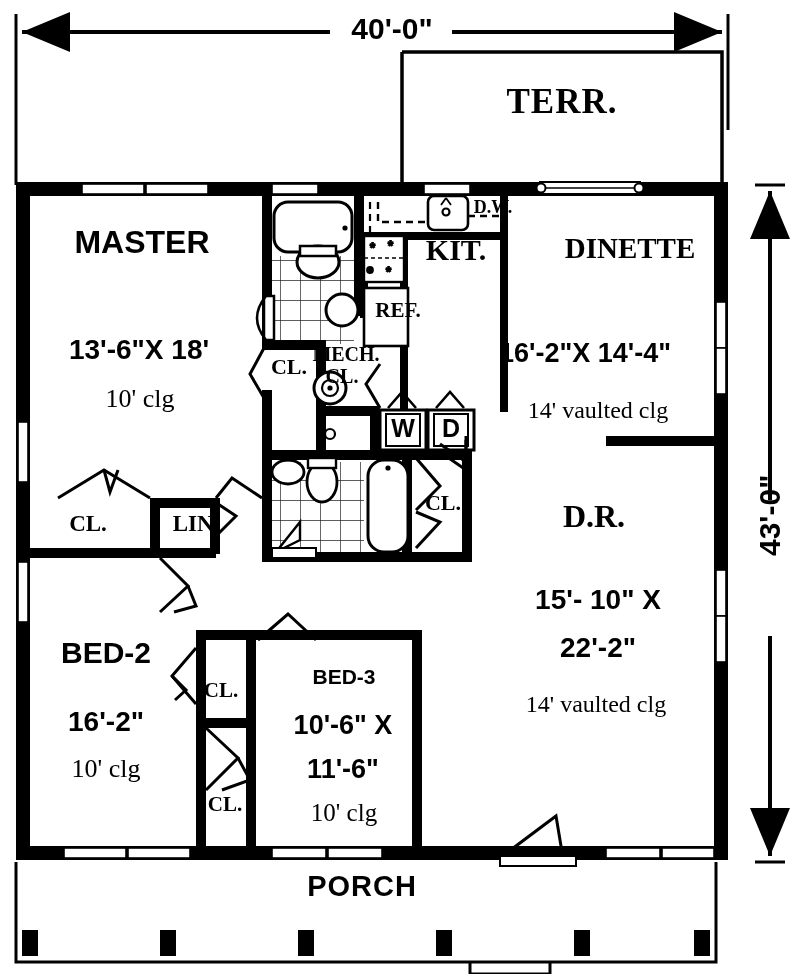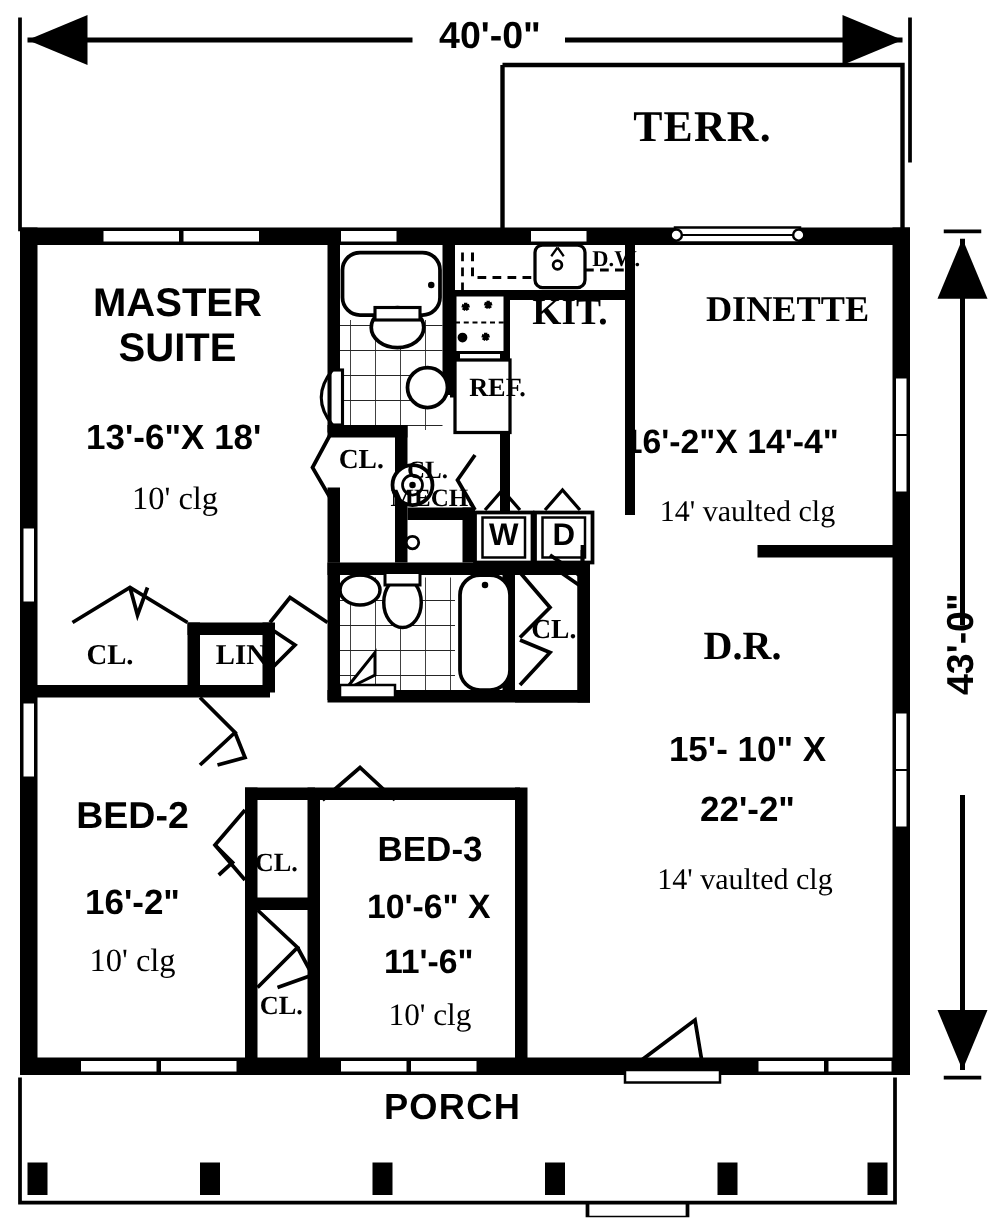--- a/index.html
+++ b/index.html
@@ -254,53 +254,52 @@
 
   </svg>
 
   <div class="lbl dimtxt" style="left:330px;top:14px;width:124px;font-size:30px;">40'-0"</div>
 
   <div class="lbl dimtxt" style="left:706px;top:500px;width:128px;font-size:30px;transform:rotate(-90deg);transform-origin:center;">43'-0"</div>
 
   <div class="lbl room-name serif" style="left:462px;top:84px;width:200px;font-size:35px;letter-spacing:1px;">TERR.</div>
 
   <div class="lbl room-name" style="left:32px;top:226px;width:220px;font-size:32px;">MASTER</div>
-  <div class="lbl room-name" style="left:32px;top:262px;width:220px;font-size:32px;">SUITE</div>
   <div class="lbl dimtxt" style="left:24px;top:336px;width:230px;font-size:28px;">13'-6"X 18'</div>
   <div class="lbl serif" style="left:40px;top:386px;width:200px;font-size:26px;">10' clg</div>
 
   <div class="lbl room-name serif" style="left:410px;top:235px;width:92px;font-size:30px;">KIT.</div>
 
   <div class="lbl room-name serif" style="left:546px;top:234px;width:168px;font-size:29px;">DINETTE</div>
   <div class="lbl dimtxt" style="left:452px;top:340px;width:266px;font-size:27px;">16'-2"X 14'-4"</div>
   <div class="lbl serif" style="left:478px;top:398px;width:240px;font-size:24px;">14' vaulted clg</div>
 
   <div class="lbl room-name serif" style="left:514px;top:500px;width:160px;font-size:32px;">D.R.</div>
   <div class="lbl dimtxt" style="left:490px;top:586px;width:216px;font-size:28px;">15'- 10" X</div>
   <div class="lbl dimtxt" style="left:490px;top:634px;width:216px;font-size:28px;">22'-2"</div>
   <div class="lbl serif" style="left:466px;top:692px;width:260px;font-size:24px;">14' vaulted clg</div>
 
   <div class="lbl room-name" style="left:26px;top:638px;width:160px;font-size:30px;">BED-2</div>
   <div class="lbl dimtxt" style="left:30px;top:708px;width:152px;font-size:28px;">16'-2"</div>
   <div class="lbl serif" style="left:30px;top:756px;width:152px;font-size:26px;">10' clg</div>
 
-  <div class="lbl room-name" style="left:266px;top:666px;width:156px;font-size:28px;">BED-3</div>
+  <div class="lbl room-name" style="left:266px;top:666px;width:156px;font-size:21px;">BED-3</div>
   <div class="lbl dimtxt" style="left:262px;top:712px;width:162px;font-size:27px;">10'-6" X</div>
   <div class="lbl dimtxt" style="left:262px;top:756px;width:162px;font-size:27px;">11'-6"</div>
   <div class="lbl serif" style="left:266px;top:800px;width:156px;font-size:25px;">10' clg</div>
 
   <div class="lbl room-name" style="left:262px;top:872px;width:200px;font-size:29px;letter-spacing:1px;">PORCH</div>
 
   <div class="lbl room-name serif" style="left:458px;top:198px;width:70px;font-size:18px;">D.W.</div>
   <div class="lbl room-name serif" style="left:366px;top:300px;width:64px;font-size:21px;">REF.</div>
   <div class="lbl room-name" style="left:388px;top:416px;width:30px;font-size:25px;">W</div>
   <div class="lbl room-name" style="left:436px;top:416px;width:30px;font-size:25px;">D</div>
 
   <div class="lbl room-name serif" style="left:260px;top:356px;width:58px;font-size:22px;">CL.</div>
-  <div class="lbl room-name serif" style="left:310px;top:344px;width:72px;font-size:20px;margin-top:45px;">MECH.</div>
+  <div class="lbl room-name serif" style="left:310px;top:344px;width:72px;font-size:20px;">MECH.</div>
   <div class="lbl room-name serif" style="left:312px;top:366px;width:60px;font-size:20px;">CL.</div>
   <div class="lbl room-name serif" style="left:58px;top:512px;width:60px;font-size:23px;">CL.</div>
   <div class="lbl room-name serif" style="left:166px;top:512px;width:60px;font-size:23px;">LIN.</div>
   <div class="lbl room-name serif" style="left:414px;top:492px;width:58px;font-size:22px;">CL.</div>
   <div class="lbl room-name serif" style="left:192px;top:680px;width:58px;font-size:21px;">CL.</div>
   <div class="lbl room-name serif" style="left:196px;top:794px;width:58px;font-size:21px;">CL.</div>
 
 </div>
 
 </body></html>

